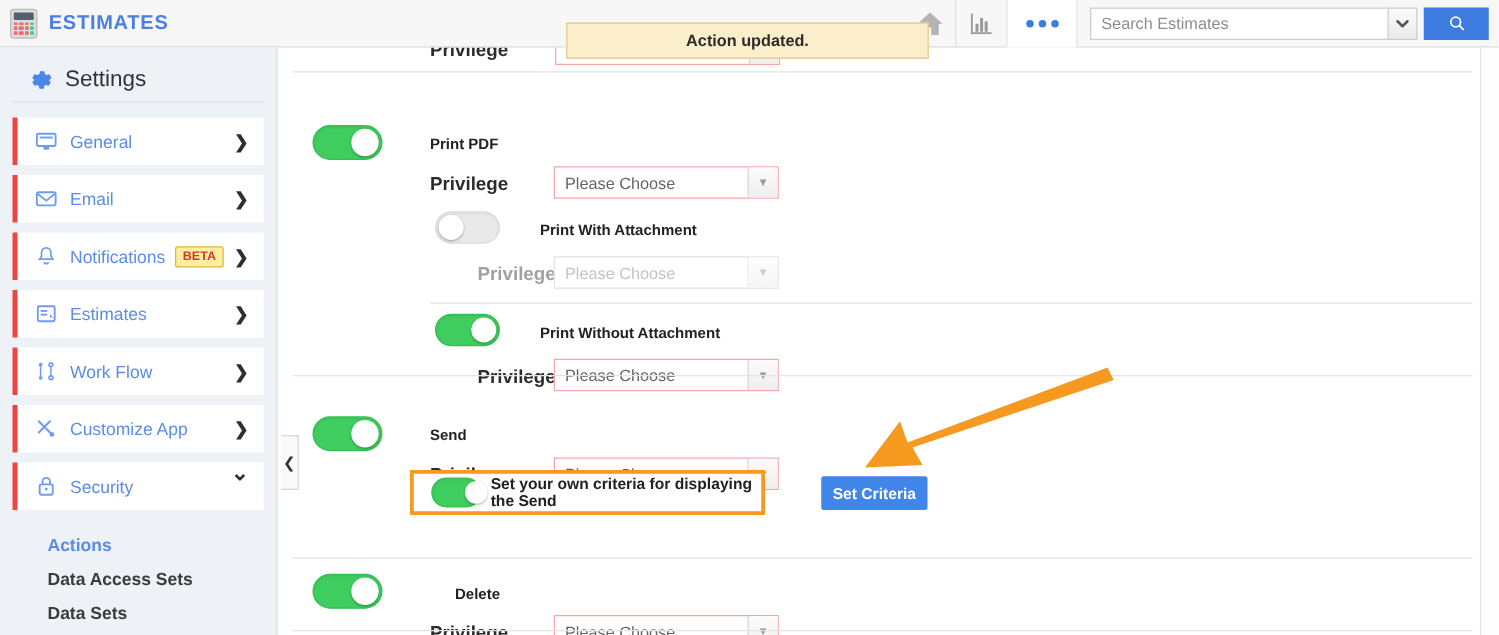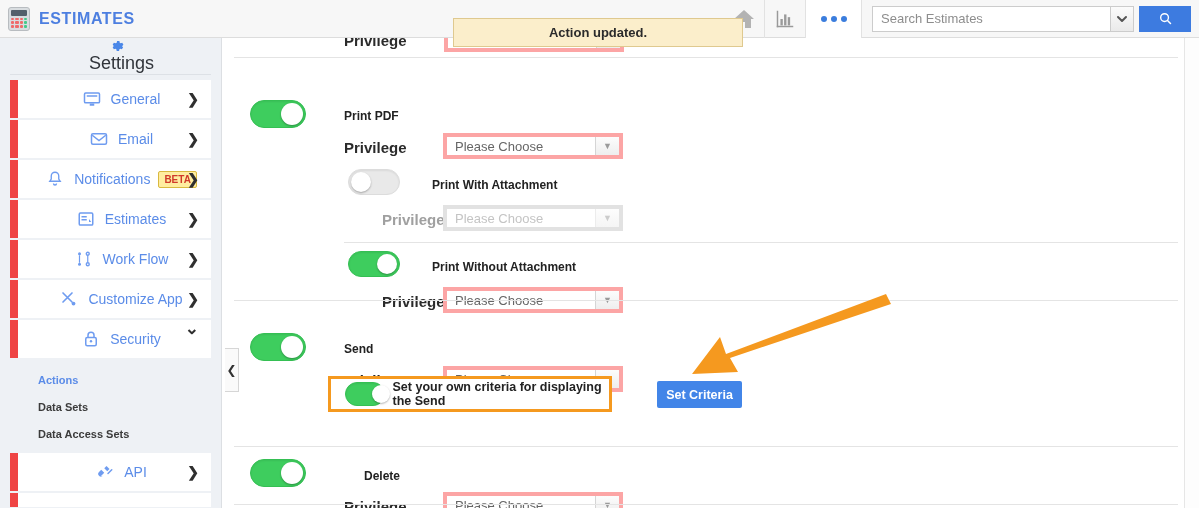--- a/index.html
+++ b/index.html
@@ -77,39 +77,39 @@
     font-size: 13px; font-weight: bold; color: #2b2b2b; z-index: 60;
   }
 
   
   .sidebar {
     position: absolute; left: 0; top: 38px; width: 222px; height: 470px;
     background: #eef1f5; border-right: 1px solid #dcdfe3;
   }
   .settings-head {
     height: 36px; display: flex; align-items: center; padding-left: 12px;
-    border-bottom: 1px solid #dde1e6; margin: 1px 10px; flex-direction: column;
+    border-bottom: 1px solid #dde1e6; margin: 8px 10px;
   }
   .settings-head .label { font-size: 18px; color: #30343a; margin-left: 10px; }
   .nav-list { padding: 4px 0 0 0; }
   .nav-item {
-    position: relative; height: 38px; margin: 0 10px 2px 10px;
+    position: relative; height: 38px; margin: 0 10px 8px 10px;
     background: #ffffff; display: flex; align-items: center;
-    border-left: 8px solid #ef4444; cursor: pointer; justify-content: center;
+    border-left: 4px solid #ef4444; cursor: pointer;
   }
   .nav-item .ico { width: 30px; display: flex; align-items: center; justify-content: center; margin-left: 8px; }
   .nav-item .lbl { color: #5b8ce8; font-size: 14px; margin-left: 4px; }
   .nav-item .chev { position: absolute; right: 12px; font-size: 14px; color: #2f2f2f; font-weight: bold; }
   .badge-beta {
     margin-left: 8px; background: #ffeda0; border: 1px solid #d9b93f;
     color: #d03a2a; font-size: 10px; font-weight: bold; padding: 2px 5px; border-radius: 2px;
   }
   .sub-item {
     height: 27px; display: flex; align-items: center; padding-left: 38px;
-    font-size: 11px; font-weight: bold; color: #3b3b3b; cursor: pointer;
+    font-size: 14px; font-weight: bold; color: #3b3b3b; cursor: pointer;
   }
   .sub-item.active { color: #5b8ce8; }
 
   
   .collapse-handle {
     position: absolute; left: 225px; top: 348px; width: 14px; height: 44px;
     background: #fafafa; border: 1px solid #d6d6d6; border-left: none;
     display: flex; align-items: center; justify-content: center;
     font-size: 12px; color: #333; cursor: pointer; z-index: 20;
   }
@@ -146,21 +146,21 @@
   .toggle.off.alt .knob { left: 2px; }
 
   .head-label { font-size: 12px; font-weight: bold; color: #222; }
   .inline-label { font-size: 12px; font-weight: bold; color: #222; margin-left: 10px; }
 
   .priv-label { font-size: 15px; font-weight: bold; color: #2b2b2b; }
   .priv-label.dim { color: #a0a0a0; }
 
   .selectbox {
     display: inline-flex; align-items: stretch; height: 26px; width: 180px;
-    border: 4px solid #fca5a5; background: #fff; vertical-align: middle;
+    border: 1px solid #fca5a5; background: #fff; vertical-align: middle;
   }
   .selectbox .val {
     flex: 1; display: flex; align-items: center; padding-left: 8px;
     font-size: 13px; color: #666; white-space: nowrap; overflow: hidden;
   }
   .selectbox .arrow {
     width: 24px; border-left: 1px solid #d5d5d5;
     background: linear-gradient(#fcfcfc, #eeeeee);
     display: flex; align-items: center; justify-content: center;
     font-size: 9px; color: #9a9a9a; cursor: pointer;
@@ -405,24 +405,24 @@
         </span>
         <span class="lbl">Security</span>
         <span class="chev" style="font-size:17px; top:-2px; position:absolute;">⌄</span>
       </div>
 
       <div style="padding:6px 0 6px 0;">
         <div class="sub-item active">
           <span>Actions</span>
         </div>
         <div class="sub-item">
-          <span>Data Sets</span>
+          <span>Data Access Sets</span>
         </div>
         <div class="sub-item">
-          <span>Data Access Sets</span>
+          <span>Data Sets</span>
         </div>
       </div>
 
       <div class="nav-item">
         <span class="ico">
           <svg width="18" height="18" viewBox="0 0 24 24">
               <path d="M6 18l5-5-4-4-3 3a3.5 3.5 0 005 5z" fill="#6f9cf0"></path>
               <path d="M14 4l-3 3 4 4 3-3z" fill="#6f9cf0"></path>
               <path d="M16 14l5-5" stroke="#6f9cf0" stroke-width="2" stroke-linecap="round"></path>
             </svg>

